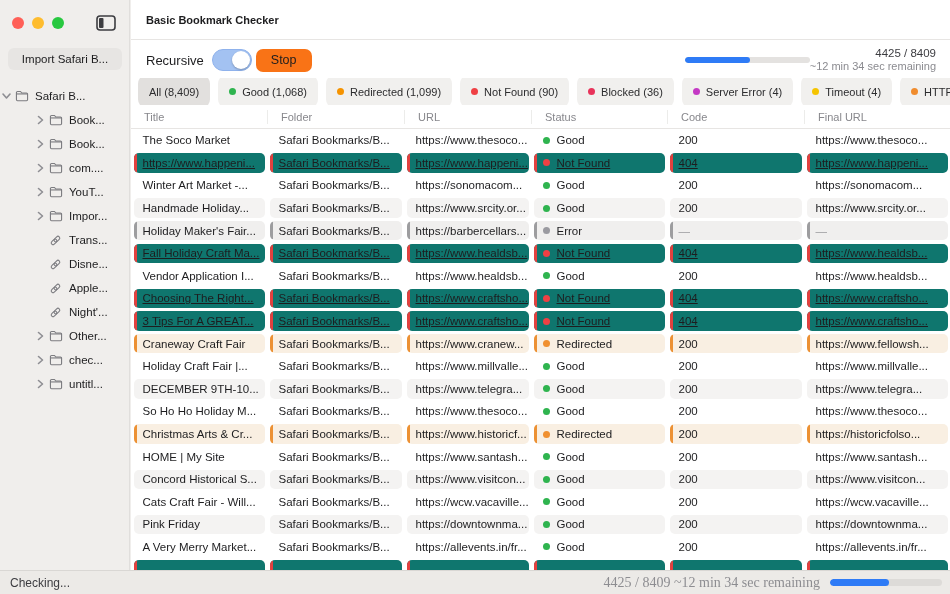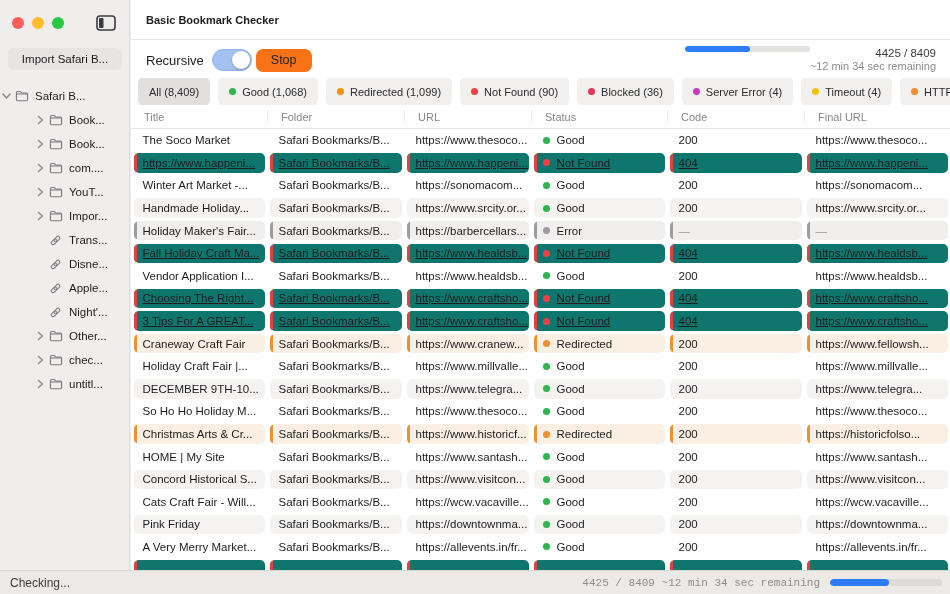--- a/index.html
+++ b/index.html
@@ -26,21 +26,21 @@
   
   .main { position:absolute; left:131px; right:0; top:0; bottom:24px; background:#ffffff; }
   .titlebar { height:40px; display:flex; align-items:center; padding-left:15px; border-bottom:1px solid #e7e5e3; }
   .title { font-size:11px; font-weight:700; }
 
   .toolbar { height:38px; display:flex; align-items:center; padding:2px 14px 0 15px; }
   .tb-label { font-size:13px; margin-right:8px; }
   .toggle { width:40px; height:22px; border-radius:11px; background:#a3c2f2; position:relative; border:1px solid #8fb2ec; cursor:pointer; }
   .knob { position:absolute; right:1px; top:1px; width:18px; height:18px; border-radius:50%; background:#ffffff; box-shadow:0 1px 2px rgba(0,0,0,.25); }
   .stop-btn { margin-left:4px; background:#f97316; border:none; border-radius:7px; height:23px; padding:0 15px; font-family:inherit; font-size:12.5px; color:#1d1d1f; cursor:pointer; }
-  .tb-right { margin-left:auto; display:flex; }
+  .tb-right { margin-left:auto; display:flex; align-items:center; }
   .pbar { width:125px; height:6px; border-radius:3px; background:#e4e2e0; overflow:hidden; }
   .pbar .fill { height:100%; background:#2e7bf6; border-radius:3px; }
   .ptext { text-align:right; line-height:1.25; }
   .ptext .frac { font-size:11.5px; color:#3c3c40; }
   .ptext .rem { font-size:11px; color:#8b8b90; }
 
   
   .chips { height:27px; display:flex; align-items:center; gap:8px; padding-left:7px; overflow:hidden; }
   .chip { display:flex; align-items:center; gap:6px; background:#f1f0ee; border:none; border-radius:10px; height:35px; padding:0 11px; font-family:inherit; font-size:11px; color:#2c2c2e; white-space:nowrap; cursor:pointer; }
   .chip.sel { background:#e2e0de; }
@@ -62,21 +62,21 @@
     content:''; position:absolute; left:0; top:0; bottom:0; width:3px; border-radius:2px; }
   .trow.notfound .pill::before { background:#e2413f; }
   .trow.redirected .pill::before { background:#ec9134; }
   .trow.error .pill::before { background:#9d9d9f; }
   .sdot { width:7px; height:7px; border-radius:50%; margin-right:7px; flex:0 0 7px; }
   .dash { color:#9a9a9e; }
 
   
   .statusbar { position:absolute; left:0; right:0; bottom:0; height:24px; background:#eceae7; border-top:1px solid #d9d7d4; display:flex; align-items:center; padding:0 8px 0 10px; }
   .sb-left { font-size:12px; color:#3c3c40; }
-  .sb-right { margin-left:auto; font-family:Liberation Mono, monospace; font-size:11px; color:#8d8d91; margin-right:10px; }
+  .sb-right { margin-left:auto; font-family:Liberation Serif, serif; font-size:14px; color:#8d8d91; margin-right:10px; }
   .sb-bar { width:112px; height:7px; border-radius:3.5px; background:#dddbd8; overflow:hidden; }
   .sb-bar .fill { height:100%; background:#2e7bf6; border-radius:3.5px; }
 </style>
 </head>
 <body>
 
 <aside class="sidebar">
   <div class="traffic">
     <span class="tl red"></span>
     <span class="tl yellow"></span>

